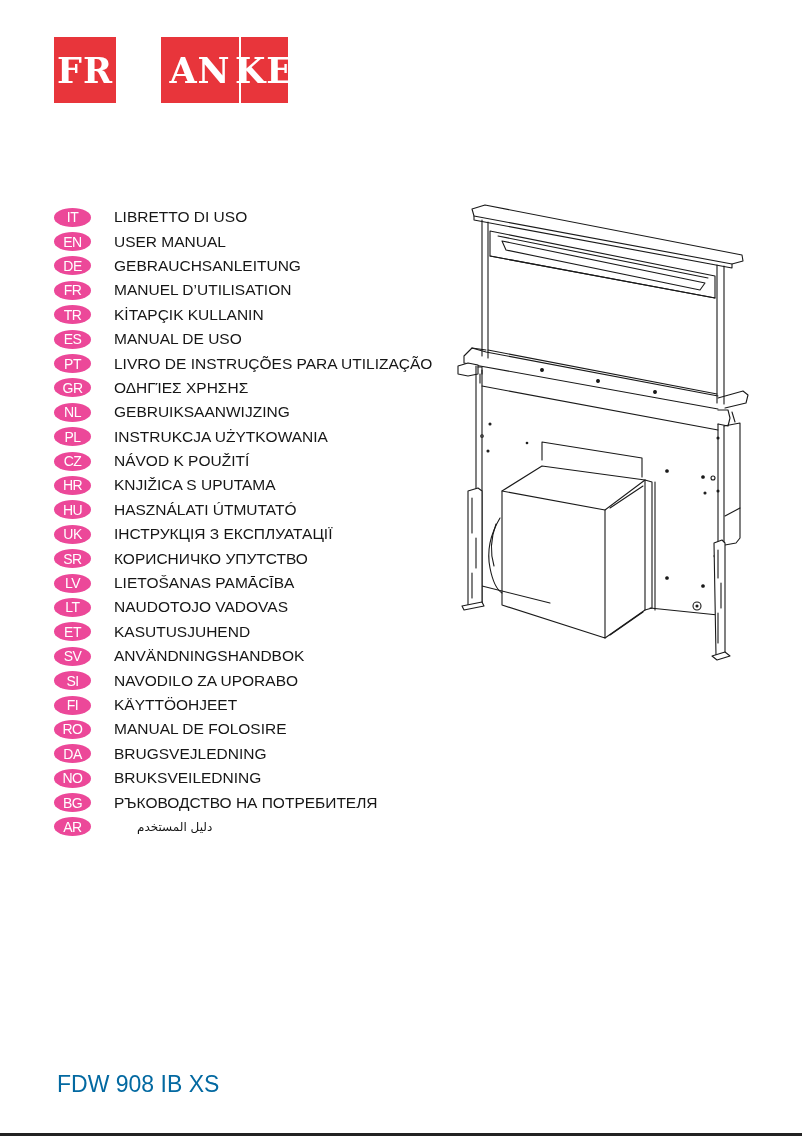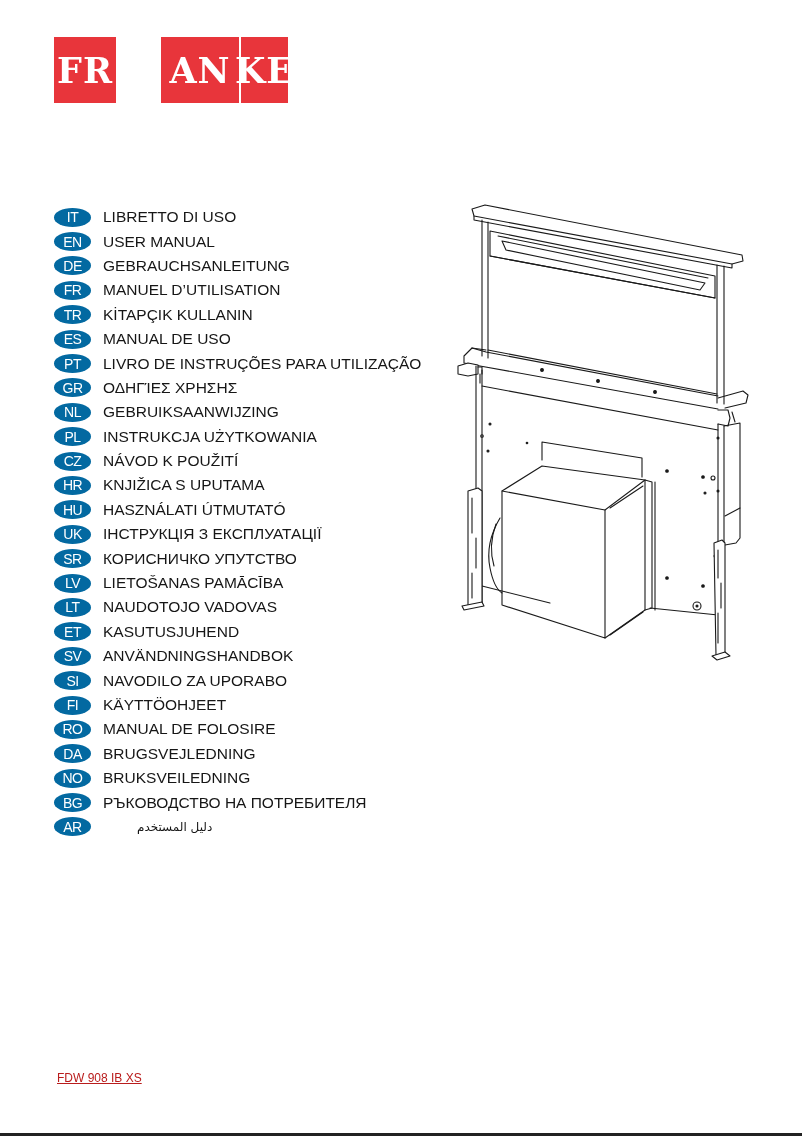--- a/index.html
+++ b/index.html
@@ -49,31 +49,31 @@
     }
     .lang-item {
       display: flex;
       align-items: center;
       height: 24.4px;
     }
     .badge {
       width: 37px;
       height: 19px;
       border-radius: 50%;
-      background: #0369a1;
+      background: #ec4899;
       color: #ffffff;
       font-size: 14px;
       display: flex;
       align-items: center;
       justify-content: center;
       letter-spacing: -0.5px;
       flex-shrink: 0;
     }
     .lang-label {
-      margin-left: 12px;
+      margin-left: 23px;
       font-size: 15.5px;
       white-space: nowrap;
       color: #161616;
     }
     .lang-label.rtl {
       direction: rtl;
       margin-left: 46px;
       font-family: "DejaVu Sans", sans-serif;
       font-size: 12px;
     }
@@ -83,23 +83,22 @@
       left: 450px;
       top: 198px;
       width: 310px;
       height: 465px;
     }
 
     .model {
       position: absolute;
       left: 57px;
       top: 1071px;
-      font-size: 12px;
-      color: #b91c1c;
-      text-decoration: underline;
+      font-size: 23px;
+      color: #0369a1;
     }
     .bottom-rule {
       position: absolute;
       left: 0;
       right: 0;
       bottom: 0;
       height: 3px;
       background: #222222;
     }
   </style>

